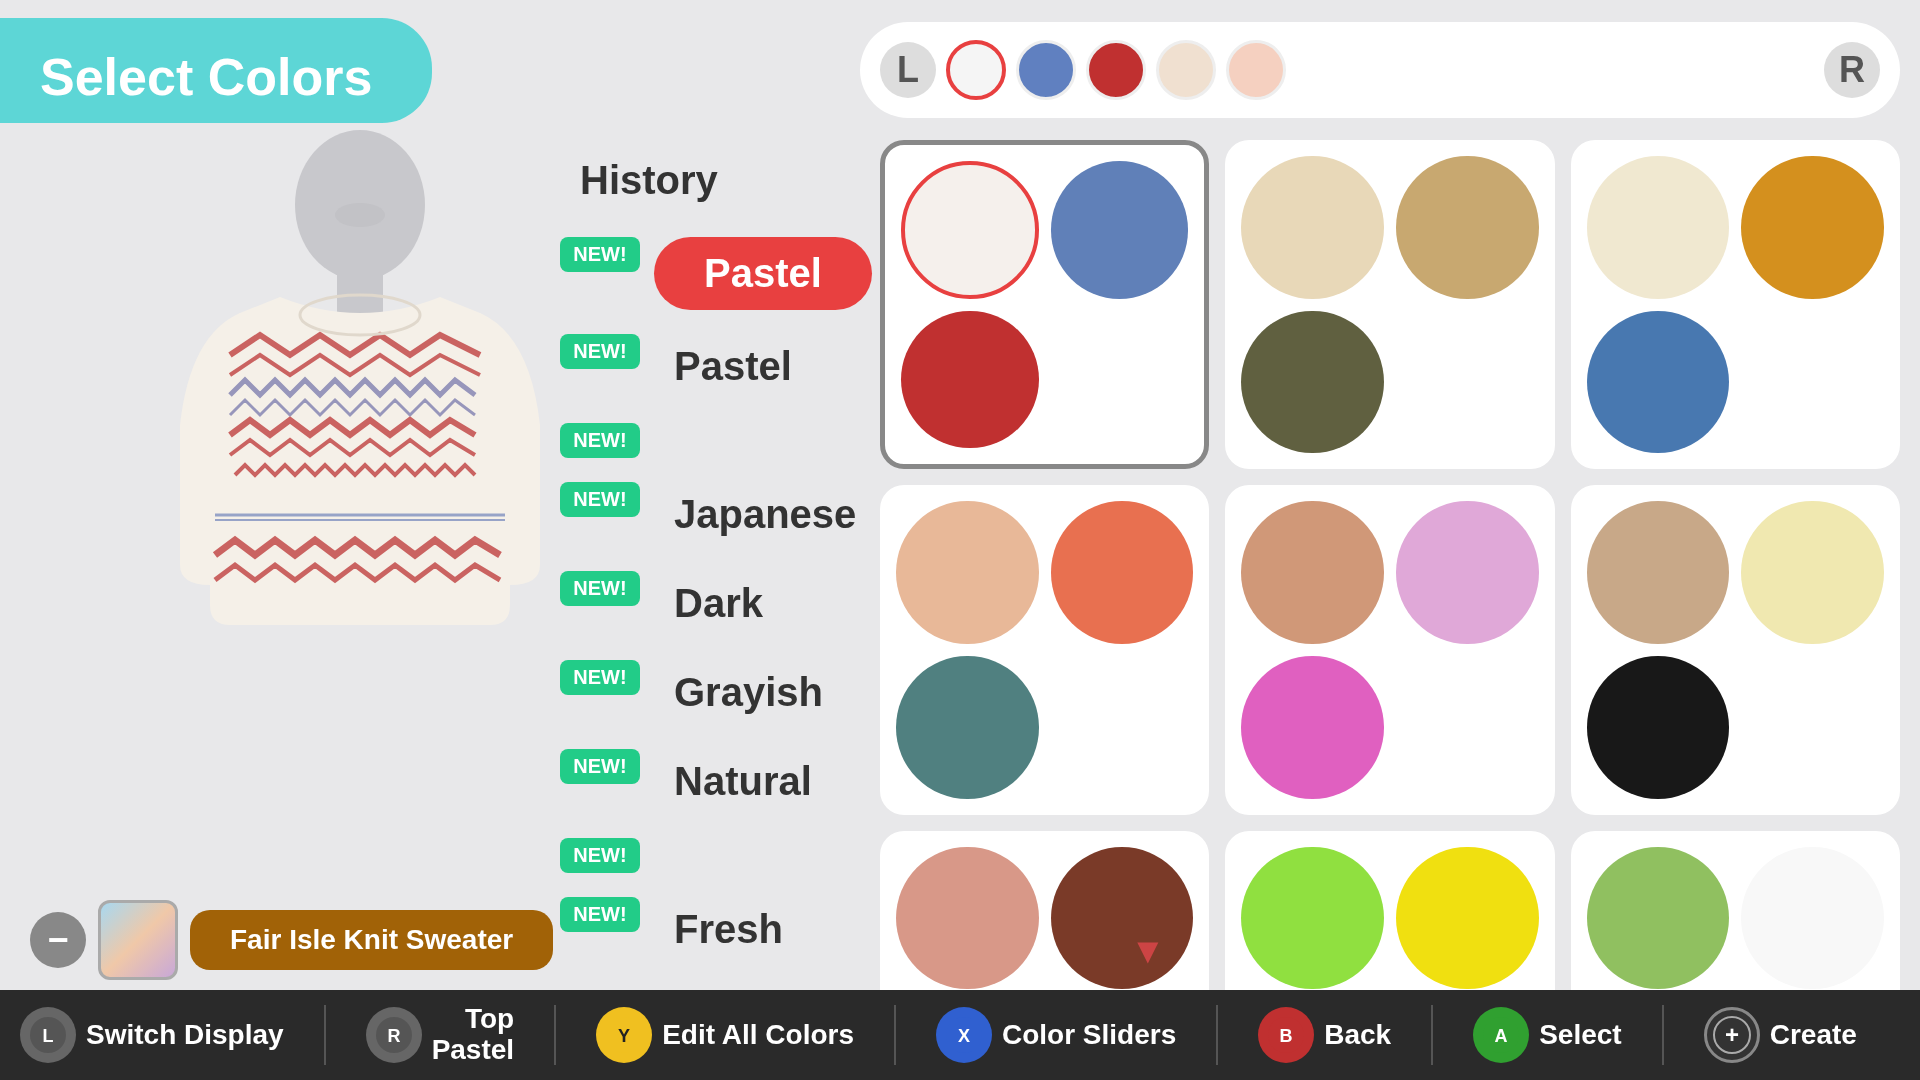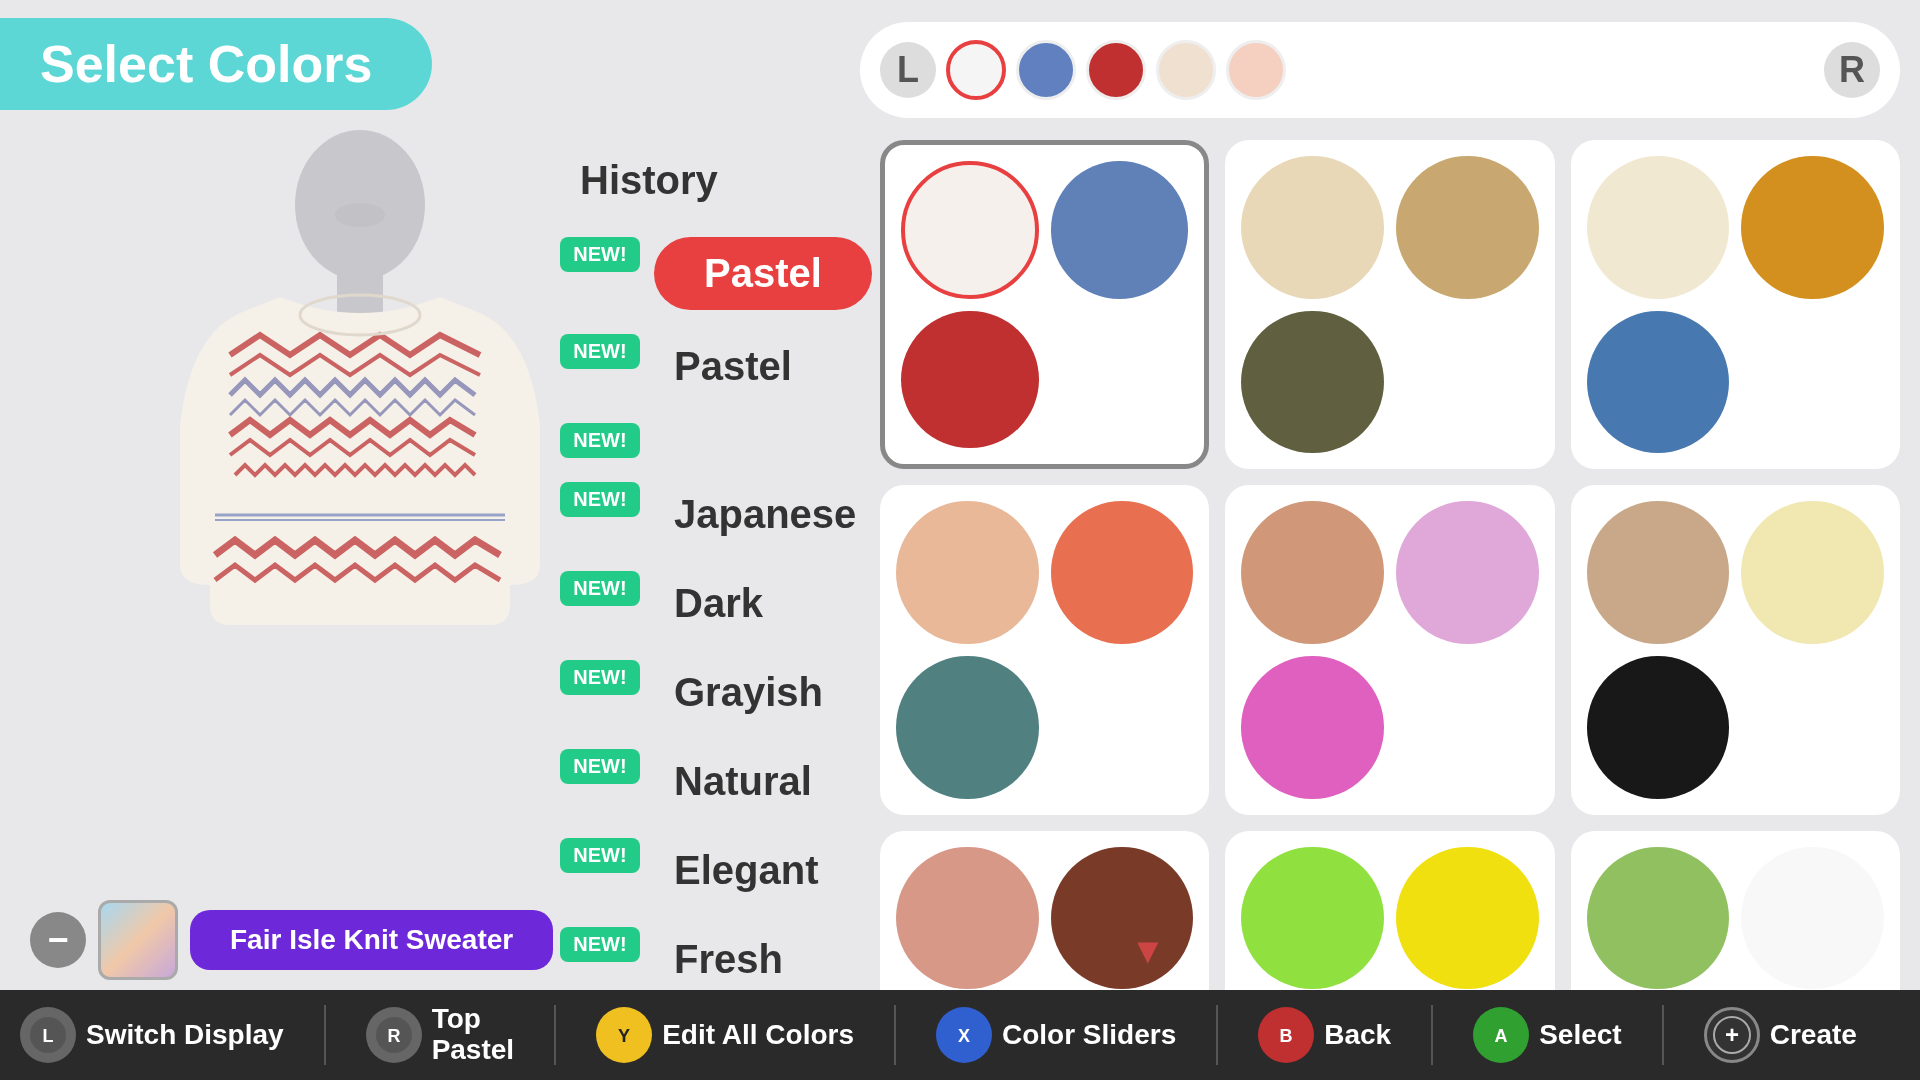--- a/index.html
+++ b/index.html
@@ -14,21 +14,21 @@
 
     
     .select-colors-title {
       position: absolute;
       top: 18px;
       left: 0;
       background: #5dd6d6;
       color: white;
       font-size: 52px;
       font-weight: bold;
-      padding: 16px 60px 16px 40px;
+      padding: 29px 60px 16px 40px;
       border-radius: 0 50px 50px 0;
       z-index: 10;
     }
 
     
     .color-history-bar {
       position: absolute;
       top: 22px;
       left: 860px;
       right: 20px;
@@ -113,21 +113,21 @@
       cursor: pointer;
     }
     .item-thumbnail {
       width: 80px;
       height: 80px;
       background: linear-gradient(135deg, #a8d8f0, #f0c8a8, #c8a8d8);
       border-radius: 12px;
       border: 3px solid #aaa;
     }
     .item-name-bar {
-      background: #6d28d9;
+      background: #a16207;
       border-radius: 20px;
       padding: 14px 40px;
       font-size: 28px;
       color: white;
       font-weight: bold;
       min-width: 360px;
     }
 
     
     .category-list {
@@ -247,21 +247,21 @@
     .btn-icon.dark { background: #333; border: 3px solid #888; }
     .divider {
       width: 2px;
       height: 60px;
       background: #555;
       margin: 0 10px;
     }
     .btn-text-stack {
       display: flex;
       flex-direction: column;
-      align-items: flex-start;
+      align-items: flex-end;
       line-height: 1.1;
     }
   </style>
 </head>
 <body>
 
 <div class="select-colors-title">Select Colors</div>
 
 <div class="color-history-bar">
   <div class="history-label">L</div>
@@ -352,21 +352,20 @@
     <span class="category-label">Grayish</span>
   </div>
 
   <div class="category-item">
     <span class="new-badge">NEW!</span>
     <span class="category-label">Natural</span>
   </div>
 
   <div class="category-item">
     <span class="new-badge">NEW!</span>
-    <span class="category-label">Elegant</span>
   </div>
 
   <div class="category-item">
     <span class="new-badge">NEW!</span>
     <span class="category-label">Fresh</span>
   </div>
   <div class="down-arrow">▼</div>
 </div>
 
 <div class="palette-grid">

